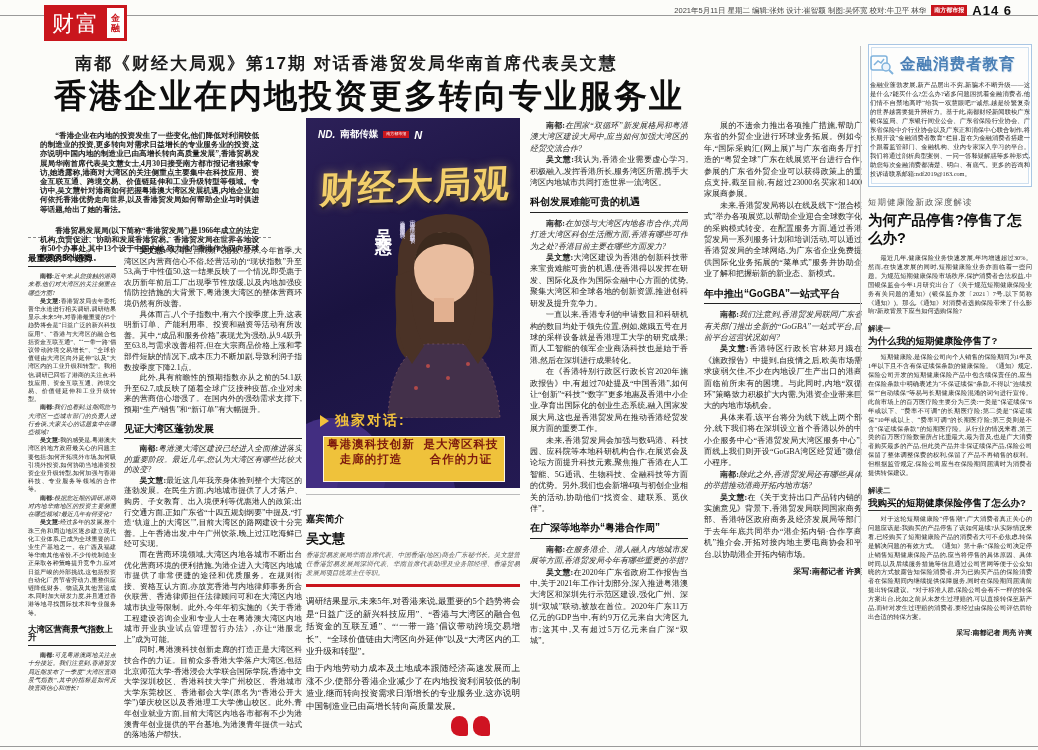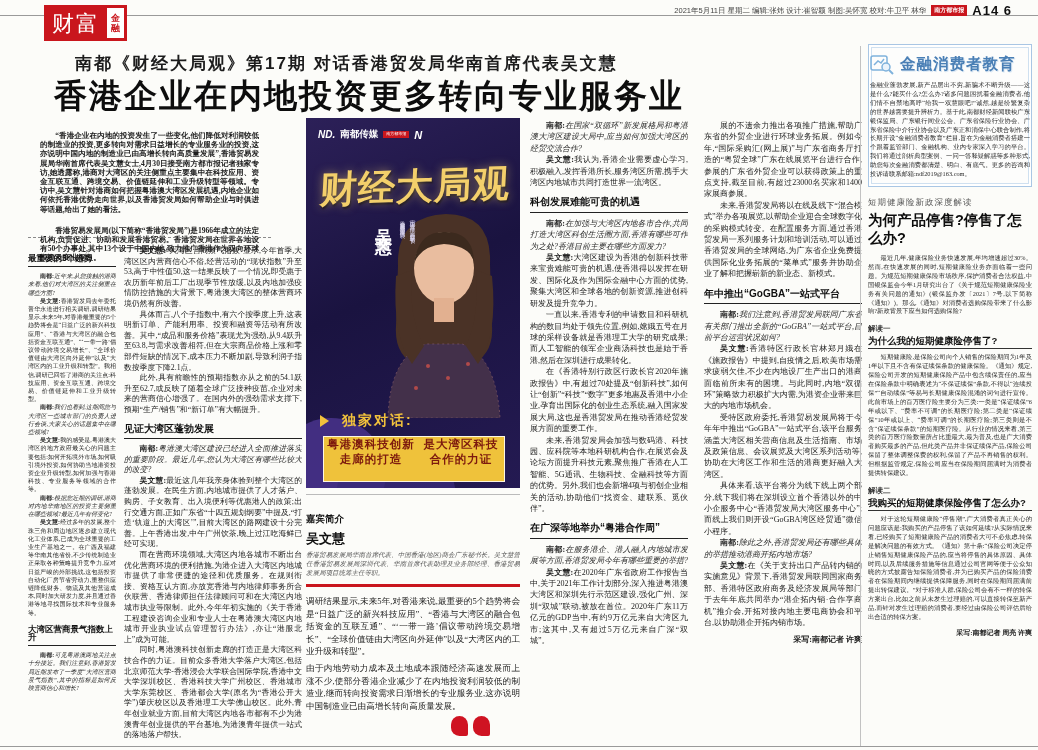--- a/index.html
+++ b/index.html
@@ -61,21 +61,21 @@
   .logo-badge{background:#c9161d;color:#fff;font-size:4px;padding:1px 2px;line-height:4.5px;width:22px;text-align:center;}
   .logo-swoosh{color:#fff;font-size:11px;font-weight:bold;font-style:italic;letter-spacing:-2px;}
   .poster-title{position:absolute;left:6px;top:44px;width:206px;text-align:center;font-size:37px;font-weight:bold;
           color:#f3cf6b;letter-spacing:1px;transform:skewX(-5deg) rotate(-2deg);z-index:3;
           text-shadow:0 0 10px rgba(243,207,107,.55),1px 2px 2px rgba(0,0,0,.6);}
   .name-wrap{position:absolute;left:66px;top:98px;display:flex;gap:5px;z-index:3;}
   .poster-name{writing-mode:vertical-rl;color:#fff;font-size:17px;font-weight:bold;letter-spacing:4px;}
   .poster-name-titles{display:flex;gap:3px;}
   .poster-name-titles span{writing-mode:vertical-rl;color:#d9d4ee;font-size:5.5px;letter-spacing:1px;}
   .portrait{position:absolute;right:2px;bottom:70px;z-index:2;}
-  .exclusive{position:absolute;left:14px;top:294px;display:flex;align-items:center;gap:13px;z-index:4;}
+  .exclusive{position:absolute;left:14px;top:294px;display:flex;align-items:center;gap:6px;z-index:4;}
   .exclusive .tri{width:0;height:0;border-left:9px solid #f2c23c;border-top:6px solid transparent;border-bottom:6px solid transparent;}
   .exclusive .txt{color:#f2c23c;font-size:14px;font-weight:bold;letter-spacing:2px;}
   .quote-box{position:absolute;left:17px;top:318px;width:180px;height:44px;background:#efc23b;z-index:4;
           border:1px solid rgba(255,255,255,.85);display:flex;flex-direction:row;justify-content:center;}
   .quote-box div{color:#7d1a0e;font-size:11.5px;font-weight:bold;text-align:center;line-height:15px;letter-spacing:1px;}
 
   
   .guest{position:absolute;left:306px;top:494px;width:214px;height:252px;overflow:hidden;}
   .guest-label{font-family:"Liberation Sans","DejaVu Sans",sans-serif;font-size:9.5px;font-weight:bold;color:#111;
           border-top:1px solid #bbb;padding-top:18px;}
@@ -157,33 +157,32 @@
       <p class="t">而在营商环境领域,大湾区内地各城市不断出台优化营商环境的便利措施,为港企进入大湾区内地城市提供了非常便捷的途径和优质服务。在规则衔接、资格互认方面,亦放宽香港与内地律师事务所合伙联营、香港律师担任法律顾问可和在大湾区内地城市执业等限制。此外,今年年初实施的《关于香港工程建设咨询企业和专业人士在粤港澳大湾区内地城市开业执业试点管理暂行办法》,亦让“港服北上”成为可能。</p>
       <p class="t">同时,粤港澳科技创新走廊的打造正是大湾区科技合作的力证。目前众多香港大学落户大湾区,包括北京师范大学-香港浸会大学联合国际学院,香港中文大学深圳校区、香港科技大学广州校区、香港城市大学东莞校区、香港都会大学(原名为“香港公开大学”)肇庆校区以及香港理工大学佛山校区。此外,青年创业就业方面,目前大湾区内地各市都有不少为港澳青年创业提供的平台基地,为港澳青年提供一站式的落地落户帮扶。</p>
     </div>
   <div class="col colC">
       <p class="q"><b>南都:</b>在国家“双循环”新发展格局和粤港澳大湾区建设大局中,应当如何加强大湾区的经贸交流合作?</p>
       <p class="a"><b>吴文慧:</b>我认为,香港企业需要虚心学习,积极融入,发挥香港所长,服务湾区所需,携手大湾区内地城市共同打造世界一流湾区。</p>
       <div class="sub-head">科创发展难能可贵的机遇</div>
       <p class="q"><b>南都:</b>在加强与大湾区内地各市合作,共同打造大湾区科创生活圈方面,香港有哪些可作为之处?香港目前主要在哪些方面发力?</p>
       <p class="a"><b>吴文慧:</b>大湾区建设为香港的创新科技带来宝贵难能可贵的机遇,使香港得以发挥在研发、国际化及作为国际金融中心方面的优势,聚集大湾区和全球各地的创新资源,推进创科研发及提升竞争力。</p>
       <p class="t">一直以来,香港专利的申请数目和科研机构的数目均处于领先位置,例如,嫦娥五号在月球的采样设备就是香港理工大学的研究成果;而人工智能的领军企业商汤科技也是始于香港,然后在深圳进行成果转化。</p>
-      <p class="t">在《香港特别行政区行政长官2020年施政报告》中,有超过70处提及“创新科技”,如何让“创新”“科技”“数字”更多地惠及香港中小企业,孕育出国际化的创业生态系统,融入国家发展大局,这也是香港贸发局在推动香港经贸发展方面的重要工作。</p>
+      <p class="t">在《香港特别行政区行政长官2020年施政报告》中,有超过70处提及“中国香港”,如何让“创新”“科技”“数字”更多地惠及香港中小企业,孕育出国际化的创业生态系统,融入国家发展大局,这也是香港贸发局在推动香港经贸发展方面的重要工作。</p>
       <p class="t">未来,香港贸发局会加强与数码港、科技园、应科院等本地科研机构合作,在展览会及论坛方面提升科技元素,聚焦推广香港在人工智能、5G通讯、生物科技、金融科技等方面的优势。另外,我们也会新增4项与初创企业相关的活动,协助他们“找资金、建联系、觅伙伴”。</p>
       <div class="sub-head">在广深等地举办“粤港合作周”</div>
       <p class="q"><b>南都:</b>在服务港企、港人融入内地城市发展等方面,香港贸发局今年有哪些重要的举措?</p>
       <p class="a"><b>吴文慧:</b>在2020年广东省政府工作报告当中,关于2021年工作计划部分,深入推进粤港澳大湾区和深圳先行示范区建设,强化广州、深圳“双城”联动,被放在首位。2020年广东11万亿元的GDP当中,有约9万亿元来自大湾区九市;这其中,又有超过5万亿元来自广深“双城”。</p>
     </div>
   <div class="col colD">
       <p class="t">展的不遗余力推出各项推广措施,帮助广东省的外贸企业进行环球业务拓展。例如今年,“国际采购汇(网上展)”与广东省商务厅打造的“粤贸全球”广东在线展览平台进行合作,参展的广东省外贸企业可以获得政策上的重点支持,截至目前,有超过23000名买家和1400家展商参展。</p>
       <p class="t">未来,香港贸发局将以在线及线下“混合模式”举办各项展览,以帮助企业迎合全球数字化的采购模式转变。在配置服务方面,通过香港贸发局一系列服务计划和培训活动,可以通过香港贸发局的全球网络,为广东省企业免费提供国际化业务拓展的“菜单式”服务并协助企业了解和把握崭新的新业态、新模式。</p>
       <div class="sub-head">年中推出“GoGBA”一站式平台</div>
       <p class="q"><b>南都:</b>我们注意到,香港贸发局联同广东省有关部门推出全新的“GoGBA”一站式平台,目前平台运营状况如何?</p>
       <p class="a"><b>吴文慧:</b>香港特区行政长官林郑月娥在《施政报告》中提到,自疫情之后,欧美市场需求疲弱欠佳,不少在内地设厂生产出口的港商面临前所未有的困境。与此同时,内地“双循环”策略致力积极扩大内需,为港资企业带来巨大的内地市场机会。</p>
-      <p class="t">受特区政府委托,香港贸易发展局将于今年年中推出“GoGBA”一站式平台,该平台服务涵盖大湾区相关营商信息及生活指南、市场及政策信息、会议展览及大湾区系列活动等,协助在大湾区工作和生活的港商更好融入大湾区。</p>
       <p class="t">具体来看,该平台将分为线下线上两个部分,线下我们将在深圳设立首个香港以外的中小企服务中心“香港贸发局大湾区服务中心”;而线上我们则开设“GoGBA湾区经贸通”微信小程序。</p>
       <p class="q"><b>南都:</b>除此之外,香港贸发局还有哪些具体的举措推动港商开拓内地市场?</p>
       <p class="a"><b>吴文慧:</b>在《关于支持出口产品转内销的实施意见》背景下,香港贸发局联同国家商务部、香港特区政府商务及经济发展局等部门于去年年底共同举办“港企拓内销·合作享商机”推介会,开拓对接内地主要电商协会和平台,以协助港企开拓内销市场。</p>
       <p class="byl">采写:南都记者 许爽</p>
     </div>
 
   <div class="poster">
     <div class="poster-logos sans">
       <span class="logo-nd">ND.</span>
       <span class="logo-media">南都传媒</span>

